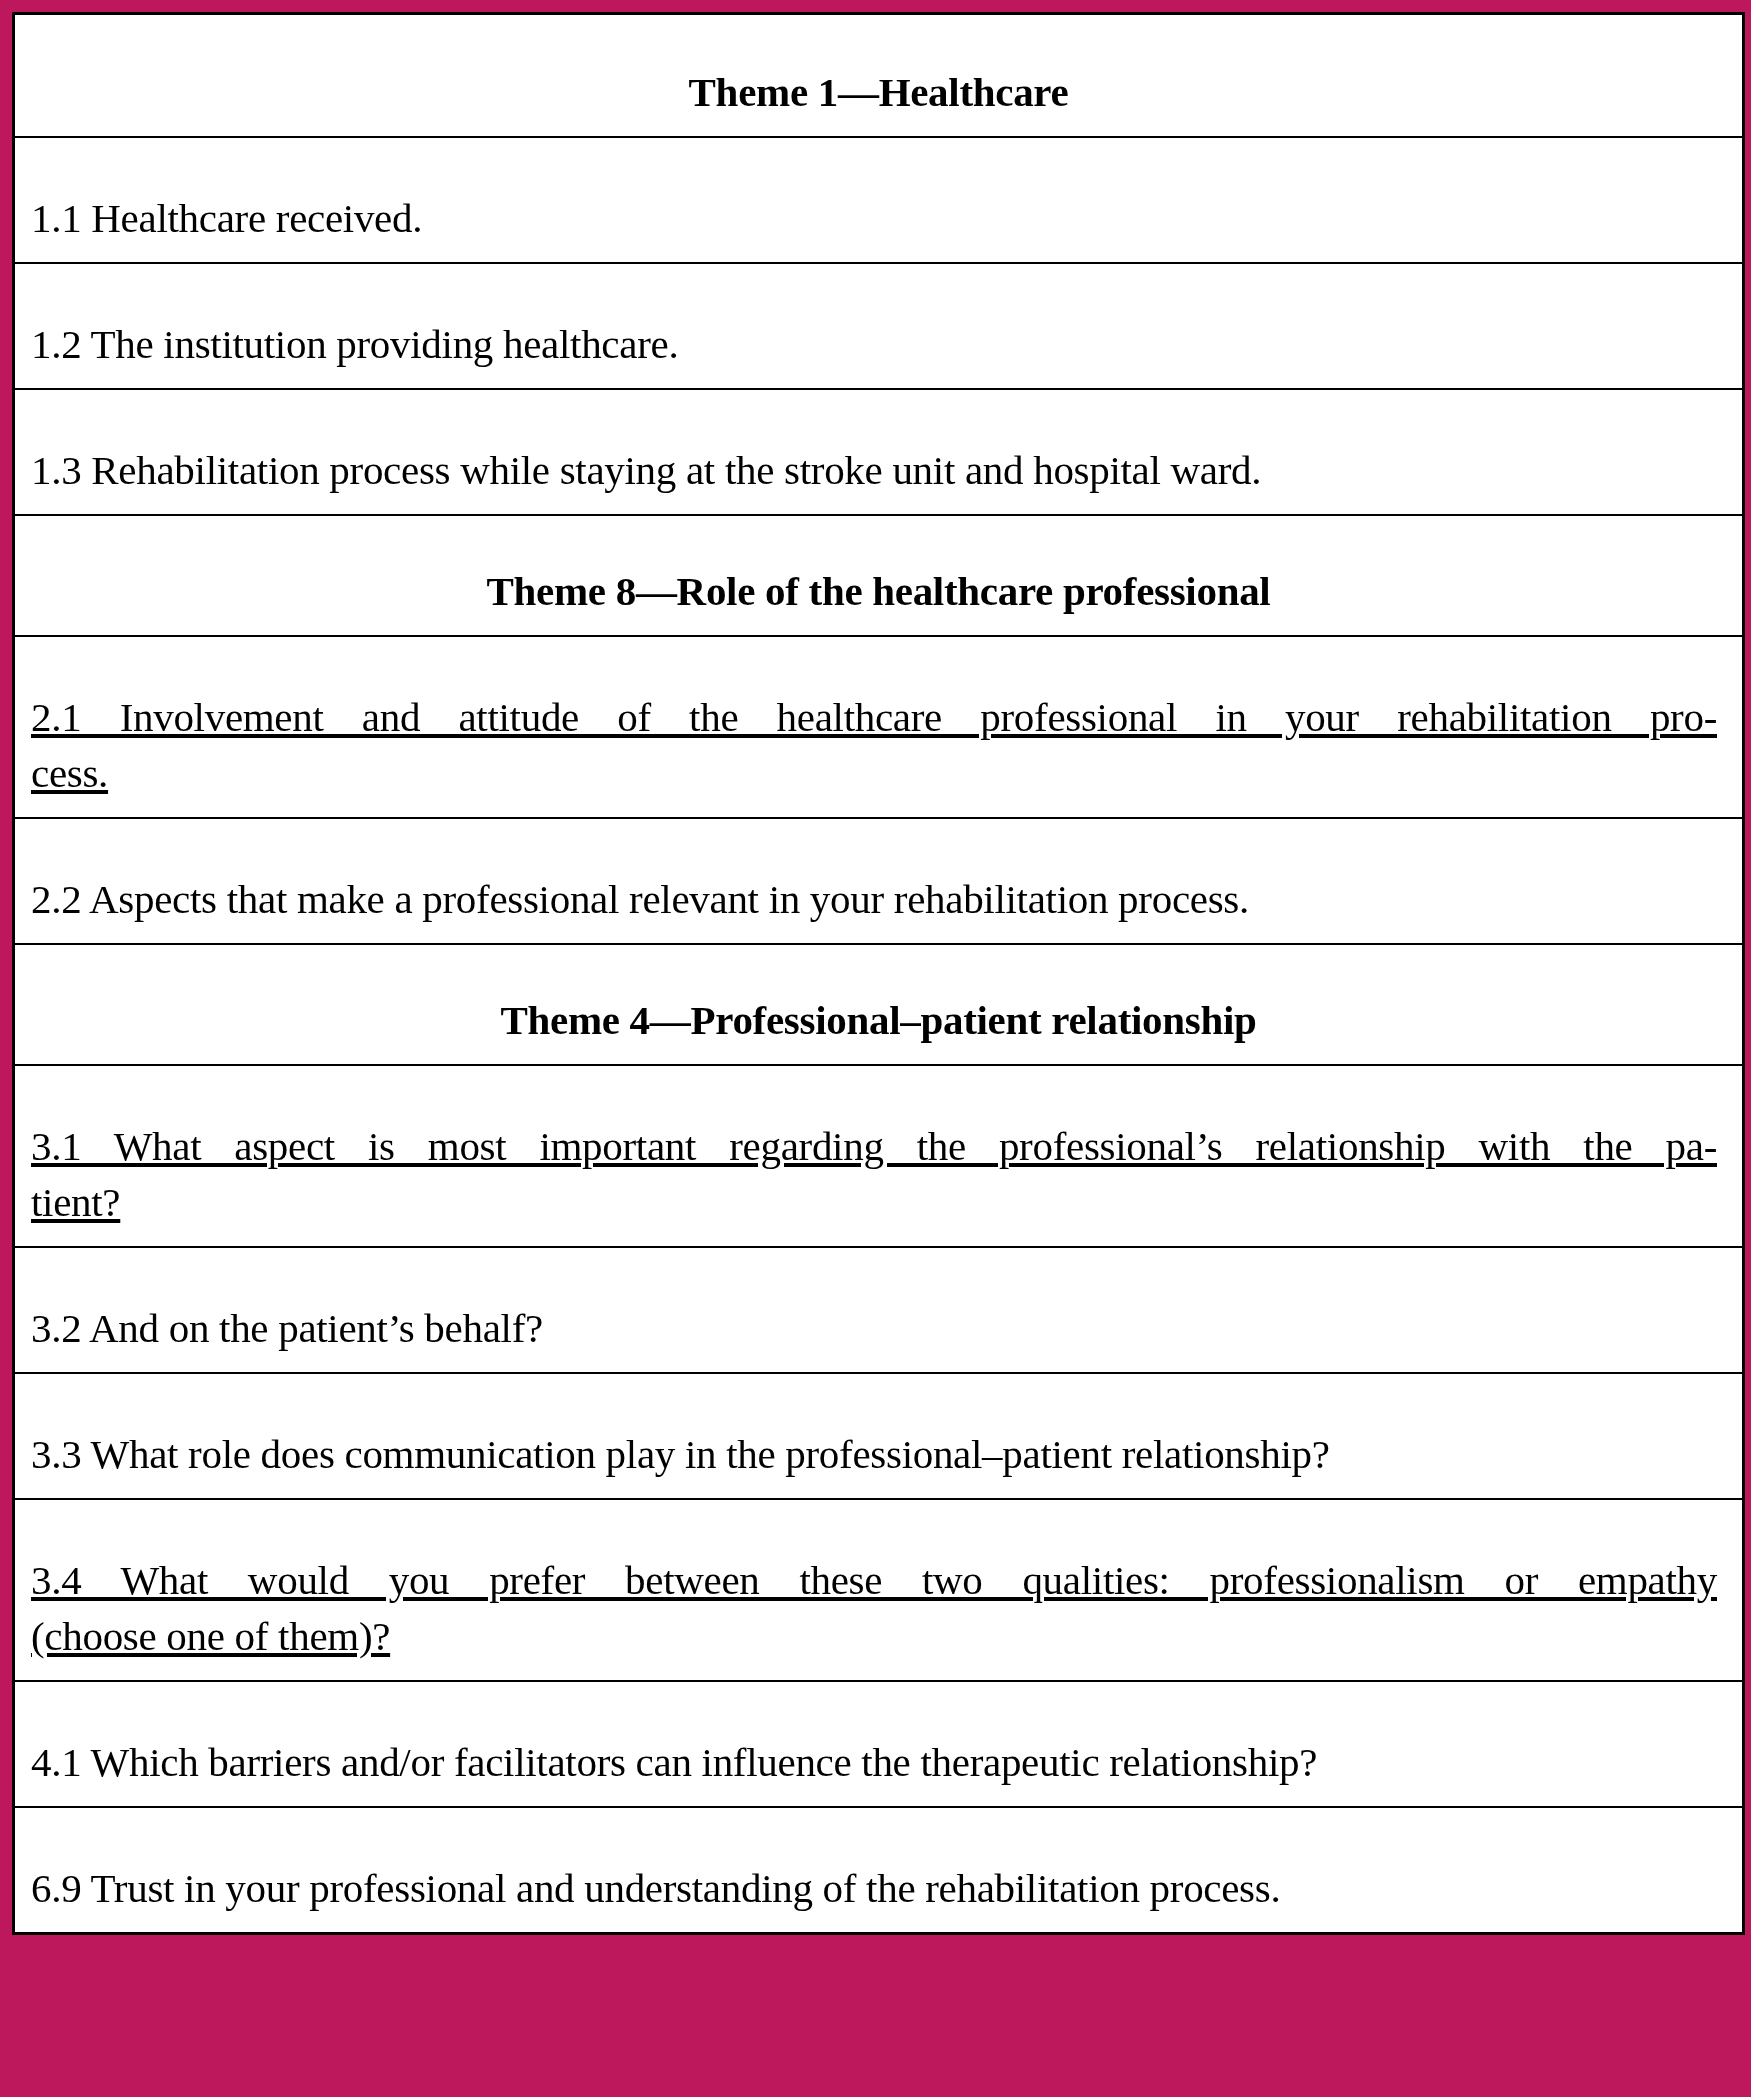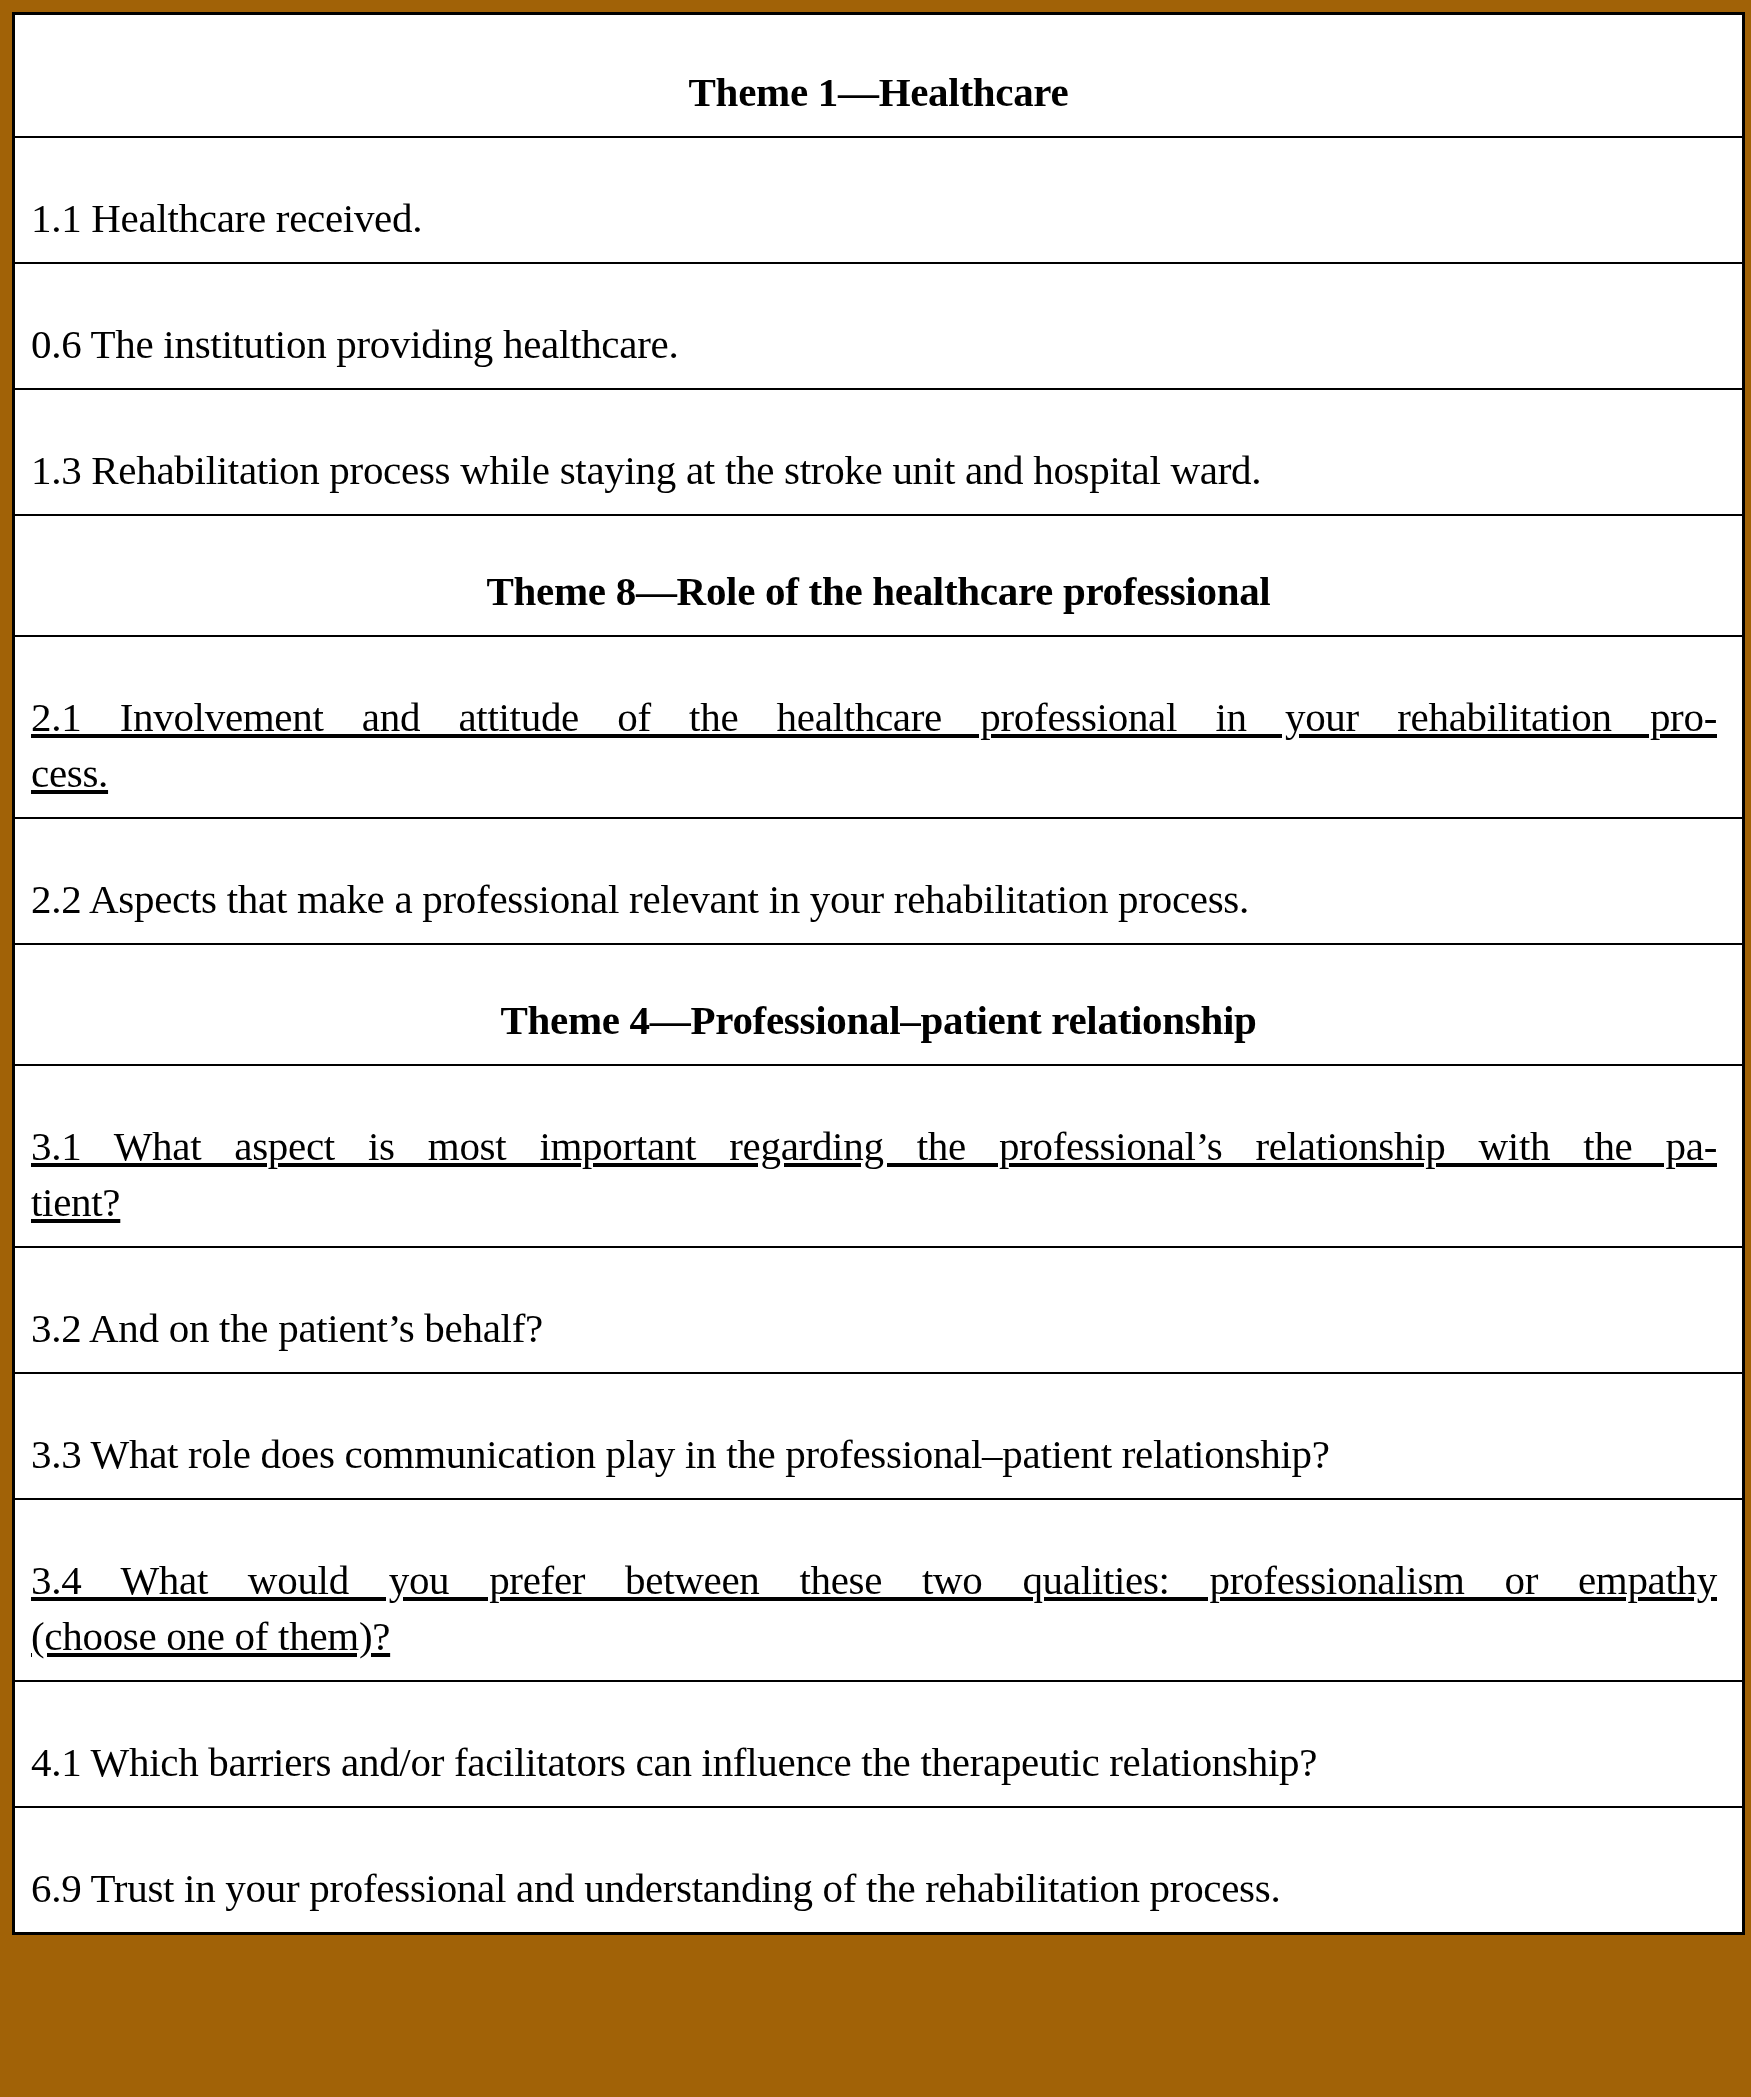--- a/index.html
+++ b/index.html
@@ -4,21 +4,21 @@
 <style>
   html, body {
     margin: 0;
     padding: 0;
     background: #ffffff;
   }
   .page {
     position: relative;
     width: 1751px;
     height: 2097px;
-    background: #a16207;
+    background: #be185d;
     overflow: hidden;
     font-family: "Liberation Serif", "DejaVu Serif", serif;
     color: #000000;
   }
   .guide-table {
     position: absolute;
     left: 12px;
     top: 11.5px;
     width: 1733px;
     box-sizing: border-box;
@@ -72,21 +72,21 @@
 
 <div class="page">
   <div class="guide-table">
       <div class="row theme-row">
         <span class="theme-text">Theme 1—Healthcare</span>
       </div>
       <div class="row item-row">
         <span class="line">1.1 Healthcare received.</span>
       </div>
       <div class="row item-row">
-        <span class="line">0.6 The institution providing healthcare.</span>
+        <span class="line">1.2 The institution providing healthcare.</span>
       </div>
       <div class="row item-row">
         <span class="line">1.3 Rehabilitation process while staying at the stroke unit and hospital ward.</span>
       </div>
       <div class="row theme-row">
         <span class="theme-text">Theme 8—Role of the healthcare professional</span>
       </div>
       <div class="row item-row two-line">
         <span class="line justified">2.1 Involvement and attitude of the healthcare professional in your rehabilitation pro-</span>
         <span class="line">cess.</span>

